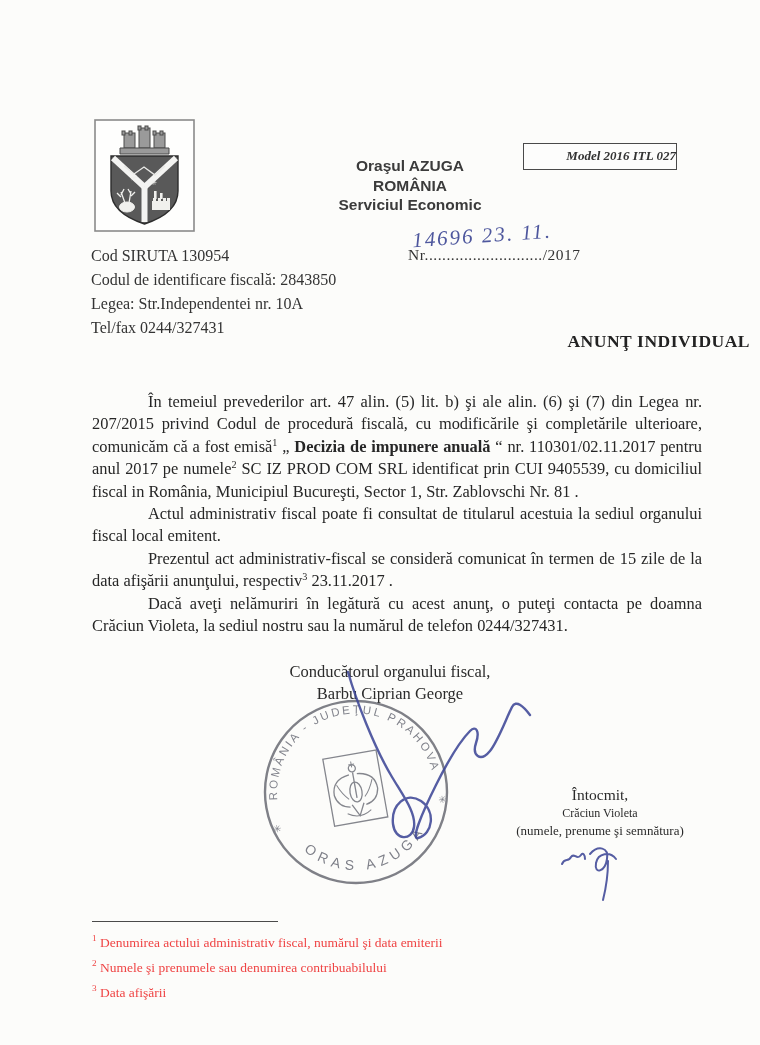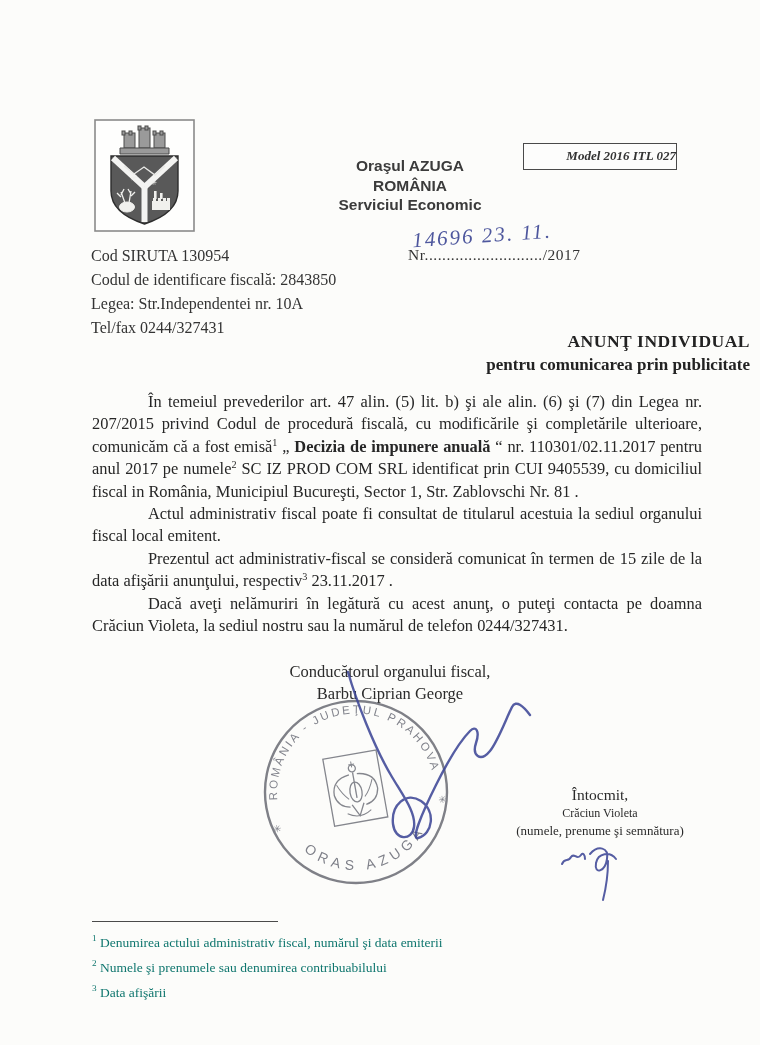--- a/index.html
+++ b/index.html
@@ -56,21 +56,21 @@
   .sign-small { position:absolute; left:548px; top:838px; width:105px; height:70px; }
 
   
   .prepared { position:absolute; left:490px; top:786px; width:220px; text-align:center; color:#2b2b2b; }
   .prepared .lbl  { font-size:15.5px; }
   .prepared .name { font-size:12px; margin-top:2px; }
   .prepared .note { font-size:13px; margin-top:2px; }
 
   
   .fn-rule { position:absolute; left:92px; top:921px; width:186px; border-top:1.3px solid #4a4a4a; }
-  .footnotes { position:absolute; left:92px; top:928px; font-size:13.5px; line-height:20.5px; color:#0f766e; }
+  .footnotes { position:absolute; left:92px; top:928px; font-size:13.5px; line-height:20.5px; color:#ef4444; }
   .footnotes sup { font-size:.68em; }
 
   .pen { stroke:#3d4796; fill:none; stroke-linecap:round; stroke-linejoin:round; opacity:.88; }
   .stamp-ink { color:#70727c; }
 </style>
 </head>
 <body>
 
 <div id="doc">
 
@@ -131,21 +131,20 @@
     <div>Codul de identificare fiscală: 2843850</div>
     <div>Legea: Str.Independentei nr. 10A</div>
     <div>Tel/fax 0244/327431</div>
   </div>
 
   <div class="nr-line"><span>Nr</span><span>...........................</span><span>/2017</span></div>
   <div class="hand-nr">14696 23. 11.</div>
 
   <div class="title">
     <div class="l1">ANUNŢ INDIVIDUAL</div>
-    <div class="l2">pentru comunicarea prin publicitate</div>
   </div>
 
   <div class="body">
     <p><span>În temeiul prevederilor art. 47 alin. (5) lit. b) şi ale alin. (6) şi (7) din Legea nr. 207/2015 privind Codul de procedură fiscală, cu modificările şi completările ulterioare, comunicăm că a fost emisă</span><sup>1</sup><span> „ </span><b>Decizia de impunere anuală</b><span> “ nr. 110301/02.11.2017 pentru anul 2017 pe numele</span><sup>2</sup><span>  SC IZ PROD COM SRL identificat prin CUI 9405539, cu domiciliul fiscal in România, Municipiul Bucureşti, Sector 1, Str. Zablovschi Nr. 81 .</span></p>
     <p>Actul administrativ fiscal poate fi consultat de titularul acestuia la sediul organului fiscal local emitent.</p>
     <p><span>Prezentul act administrativ-fiscal se consideră comunicat în termen de 15 zile de la data afişării anunţului, respectiv</span><sup>3</sup><span> 23.11.2017 .</span></p>
     <p>Dacă aveţi nelămuriri în legătură cu acest anunţ, o puteţi contacta pe doamna Crăciun Violeta, la sediul nostru sau la numărul de telefon 0244/327431.</p>
   </div>
 
   <div class="signer">

